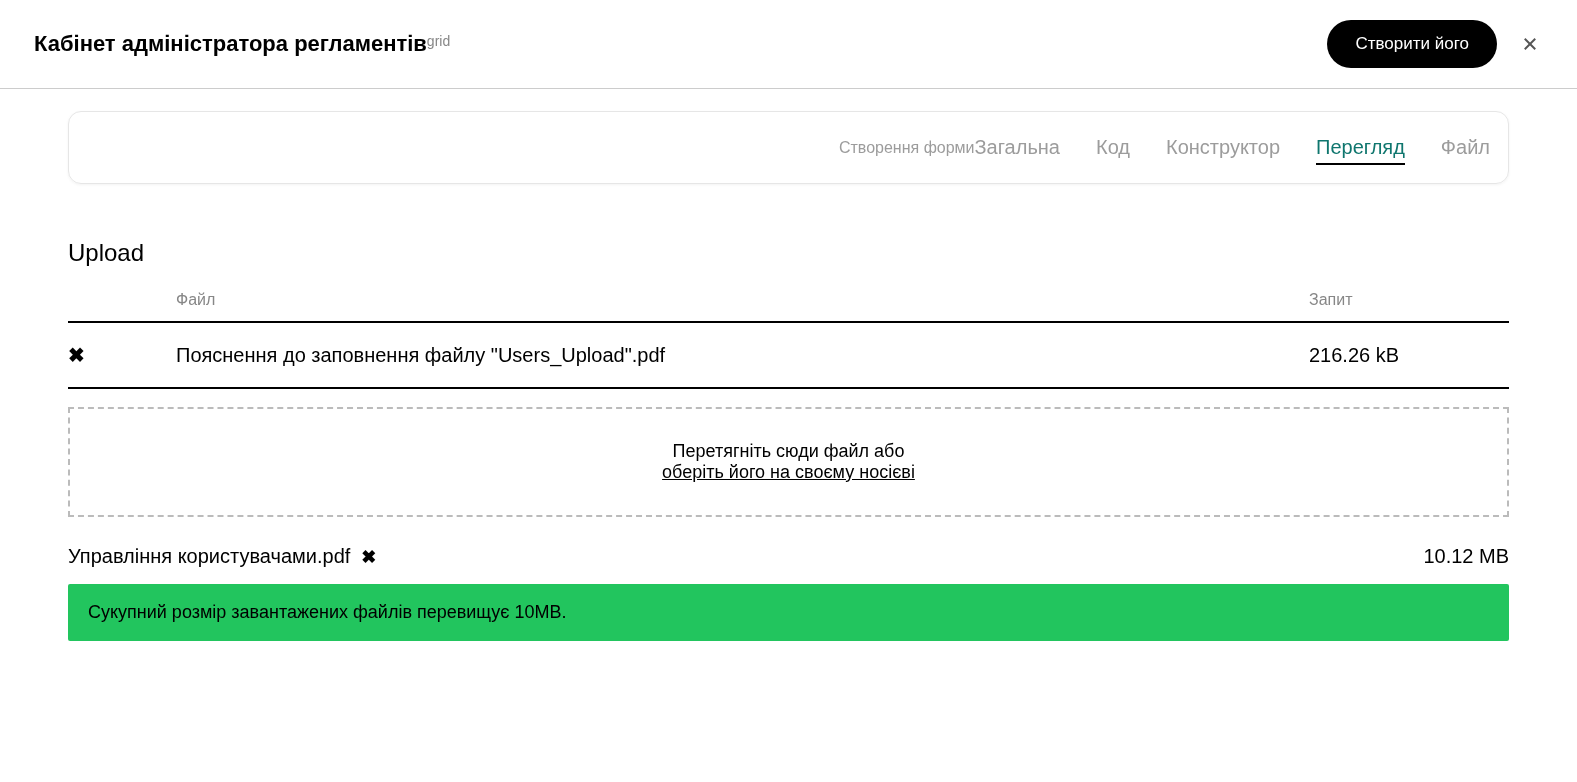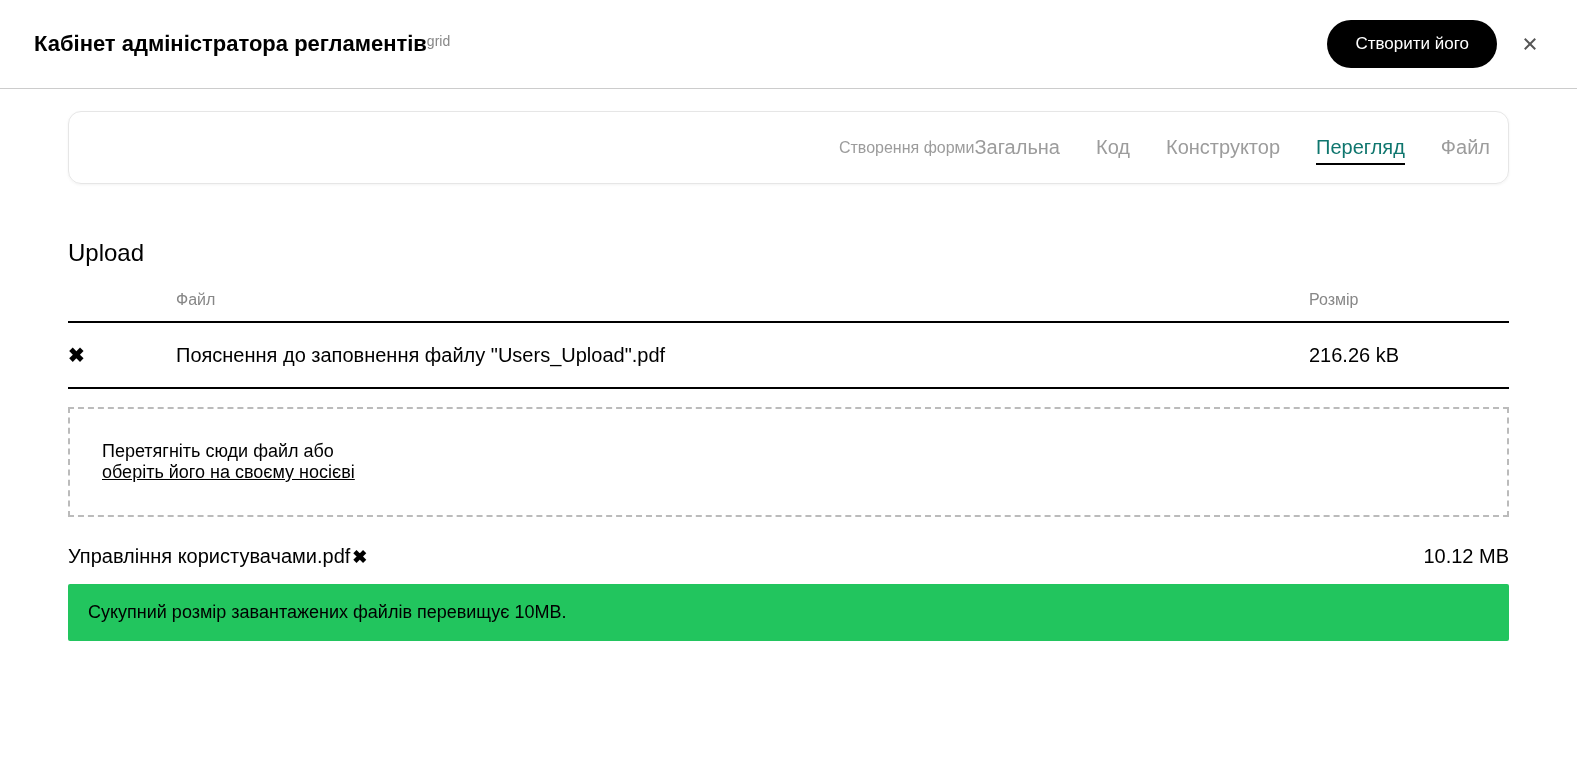--- a/index.html
+++ b/index.html
@@ -148,20 +148,21 @@
       color: #000;
     }
     .file-table-row .col-size {
       font-size: 20px;
       color: #000;
     }
     .dropzone {
       border: 2px dashed #bbb;
       padding: 32px;
       margin-top: 18px;
+      text-align: center;
       cursor: pointer;
     }
     .dropzone-text {
       font-size: 18px;
       color: #000;
     }
     .dropzone-link {
       font-size: 18px;
       color: #000;
       text-decoration: underline;
@@ -169,21 +170,21 @@
     }
     .secondary-file-row {
       display: flex;
       justify-content: space-between;
       align-items: center;
       margin-top: 28px;
     }
     .secondary-file-left {
       display: flex;
       align-items: center;
-      gap: 2px;
+      gap: 11px;
     }
     .secondary-file-name {
       font-size: 20px;
       color: #000;
     }
     .secondary-file-remove {
       background: none;
       border: none;
       cursor: pointer;
       font-size: 18px;
@@ -249,21 +250,21 @@
     </div>
   </div>
 
   <div class="upload-section">
     <div class="upload-label">Upload</div>
 
     <div class="file-table">
       <div class="file-table-header">
         <div class="col-action"></div>
         <div class="col-file">Файл</div>
-        <div class="col-size">Розмір</div>
+        <div class="col-size">Запит</div>
       </div>
       <div class="file-table-row">
         <div class="col-action">
           <button>
             <span>✖</span>
           </button>
         </div>
         <div class="col-file">Пояснення до заповнення файлу "Users_Upload".pdf</div>
         <div class="col-size">216.26 kB</div>
       </div>

